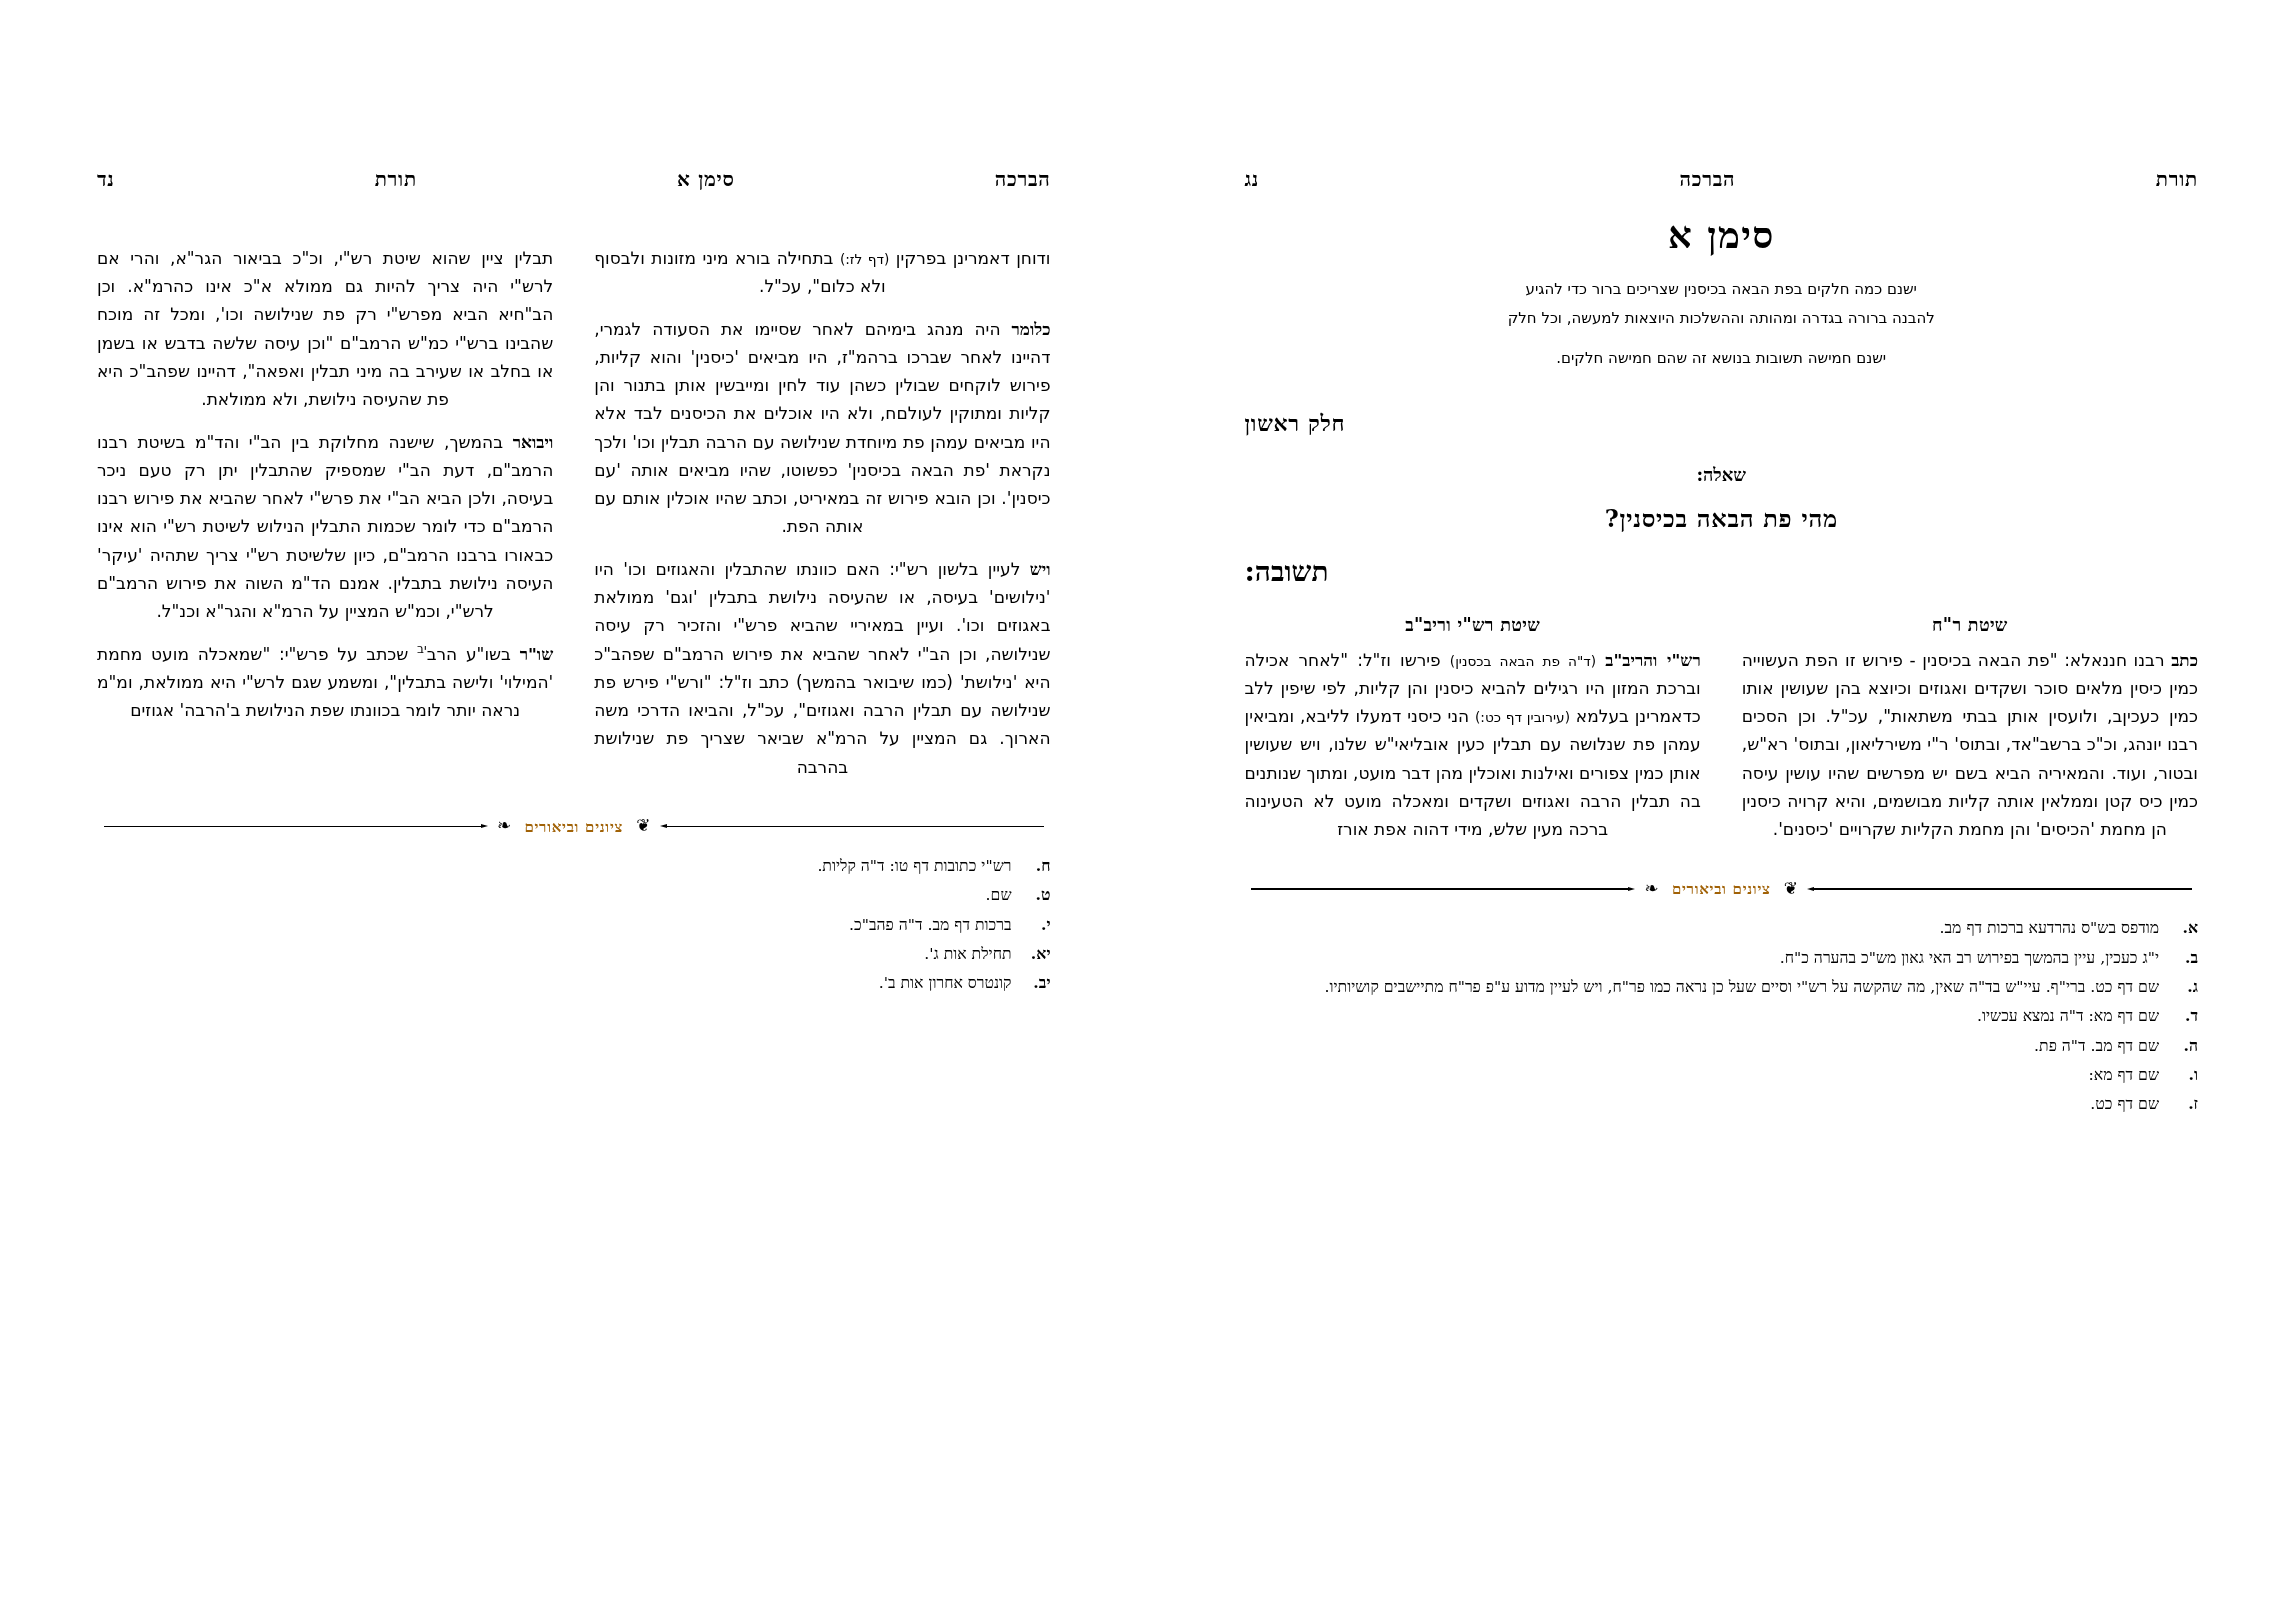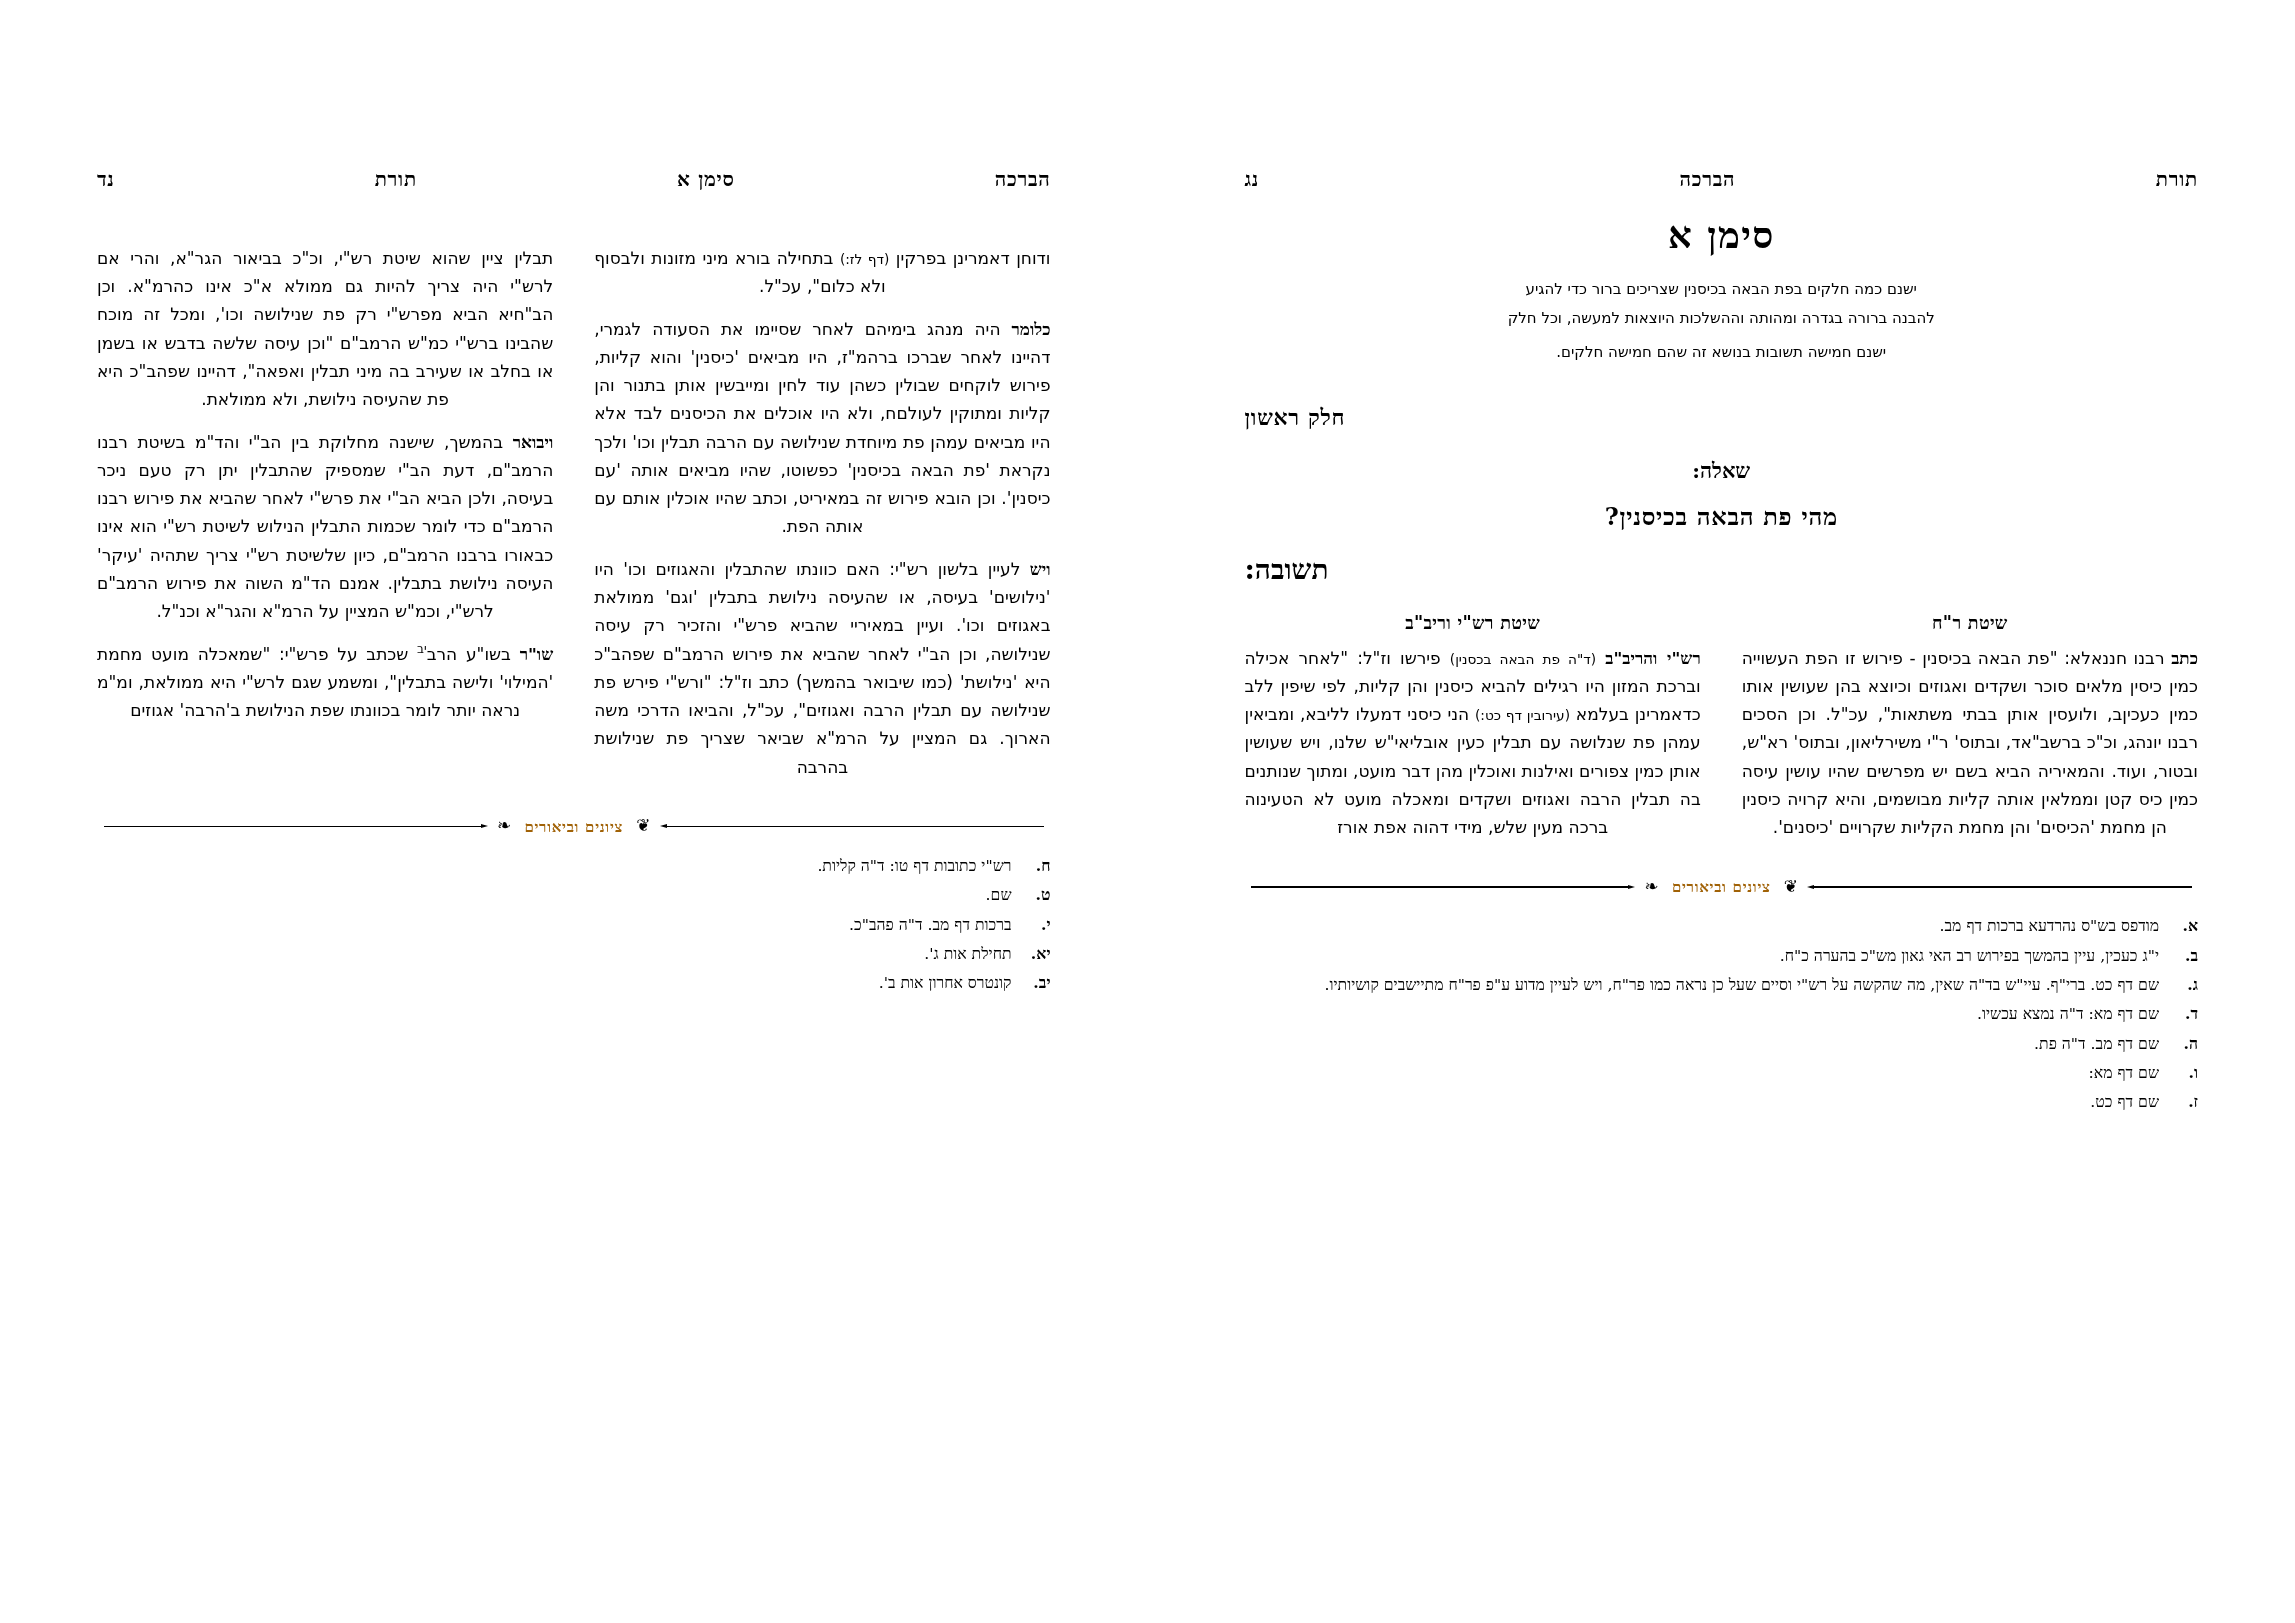--- a/index.html
+++ b/index.html
@@ -71,35 +71,35 @@
     letter-spacing: 1.3px;
   }
   .siman-intro {
     text-align: center;
     font-family: "DejaVu Sans", "Liberation Sans", sans-serif;
     font-size: 15px;
     line-height: 1.92;
     margin: 0 31px;
   }
   .siman-intro p { margin: 0; }
-  .siman-intro .intro-second { margin-top: 5px; }
+  .siman-intro .intro-second { margin-top: 11px; }
 
   .part-heading {
     text-align: left;
     font-family: "DejaVu Serif", "Liberation Serif", serif;
     font-weight: bold;
     font-size: 22px;
     margin-top: 37px;
     letter-spacing: 0.7px;
   }
   .q-label {
     text-align: center;
     font-family: "DejaVu Serif", "Liberation Serif", serif;
     font-weight: bold;
-    font-size: 21px;
+    font-size: 18px;
     margin-top: 27.5px;
   }
   .q-text {
     text-align: center;
     font-family: "DejaVu Serif", "Liberation Serif", serif;
     font-weight: bold;
     font-size: 24px;
     margin-top: 18.3px;
     letter-spacing: 0.7px;
   }

